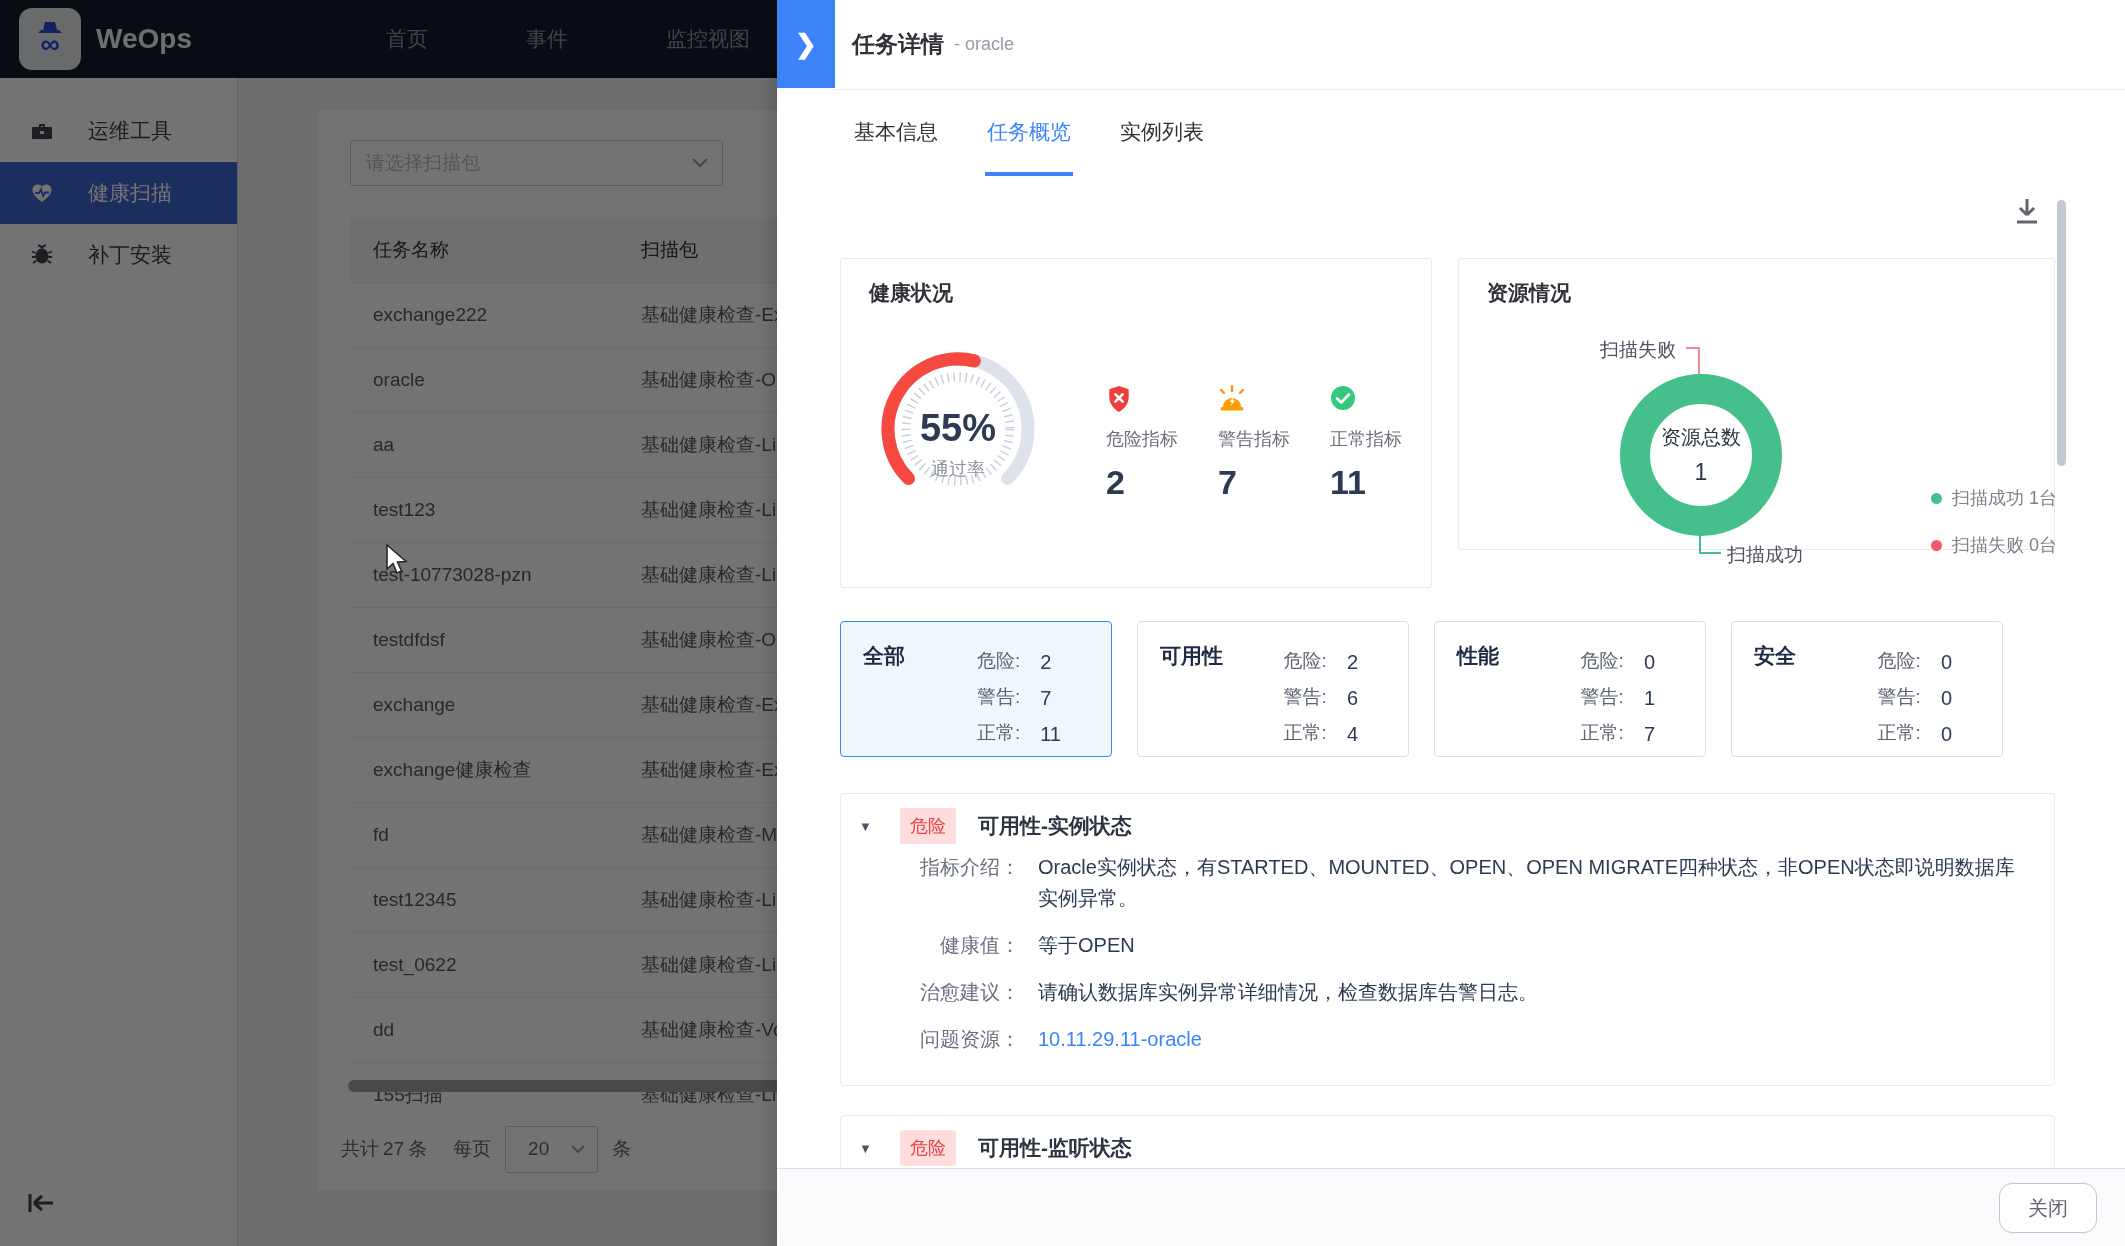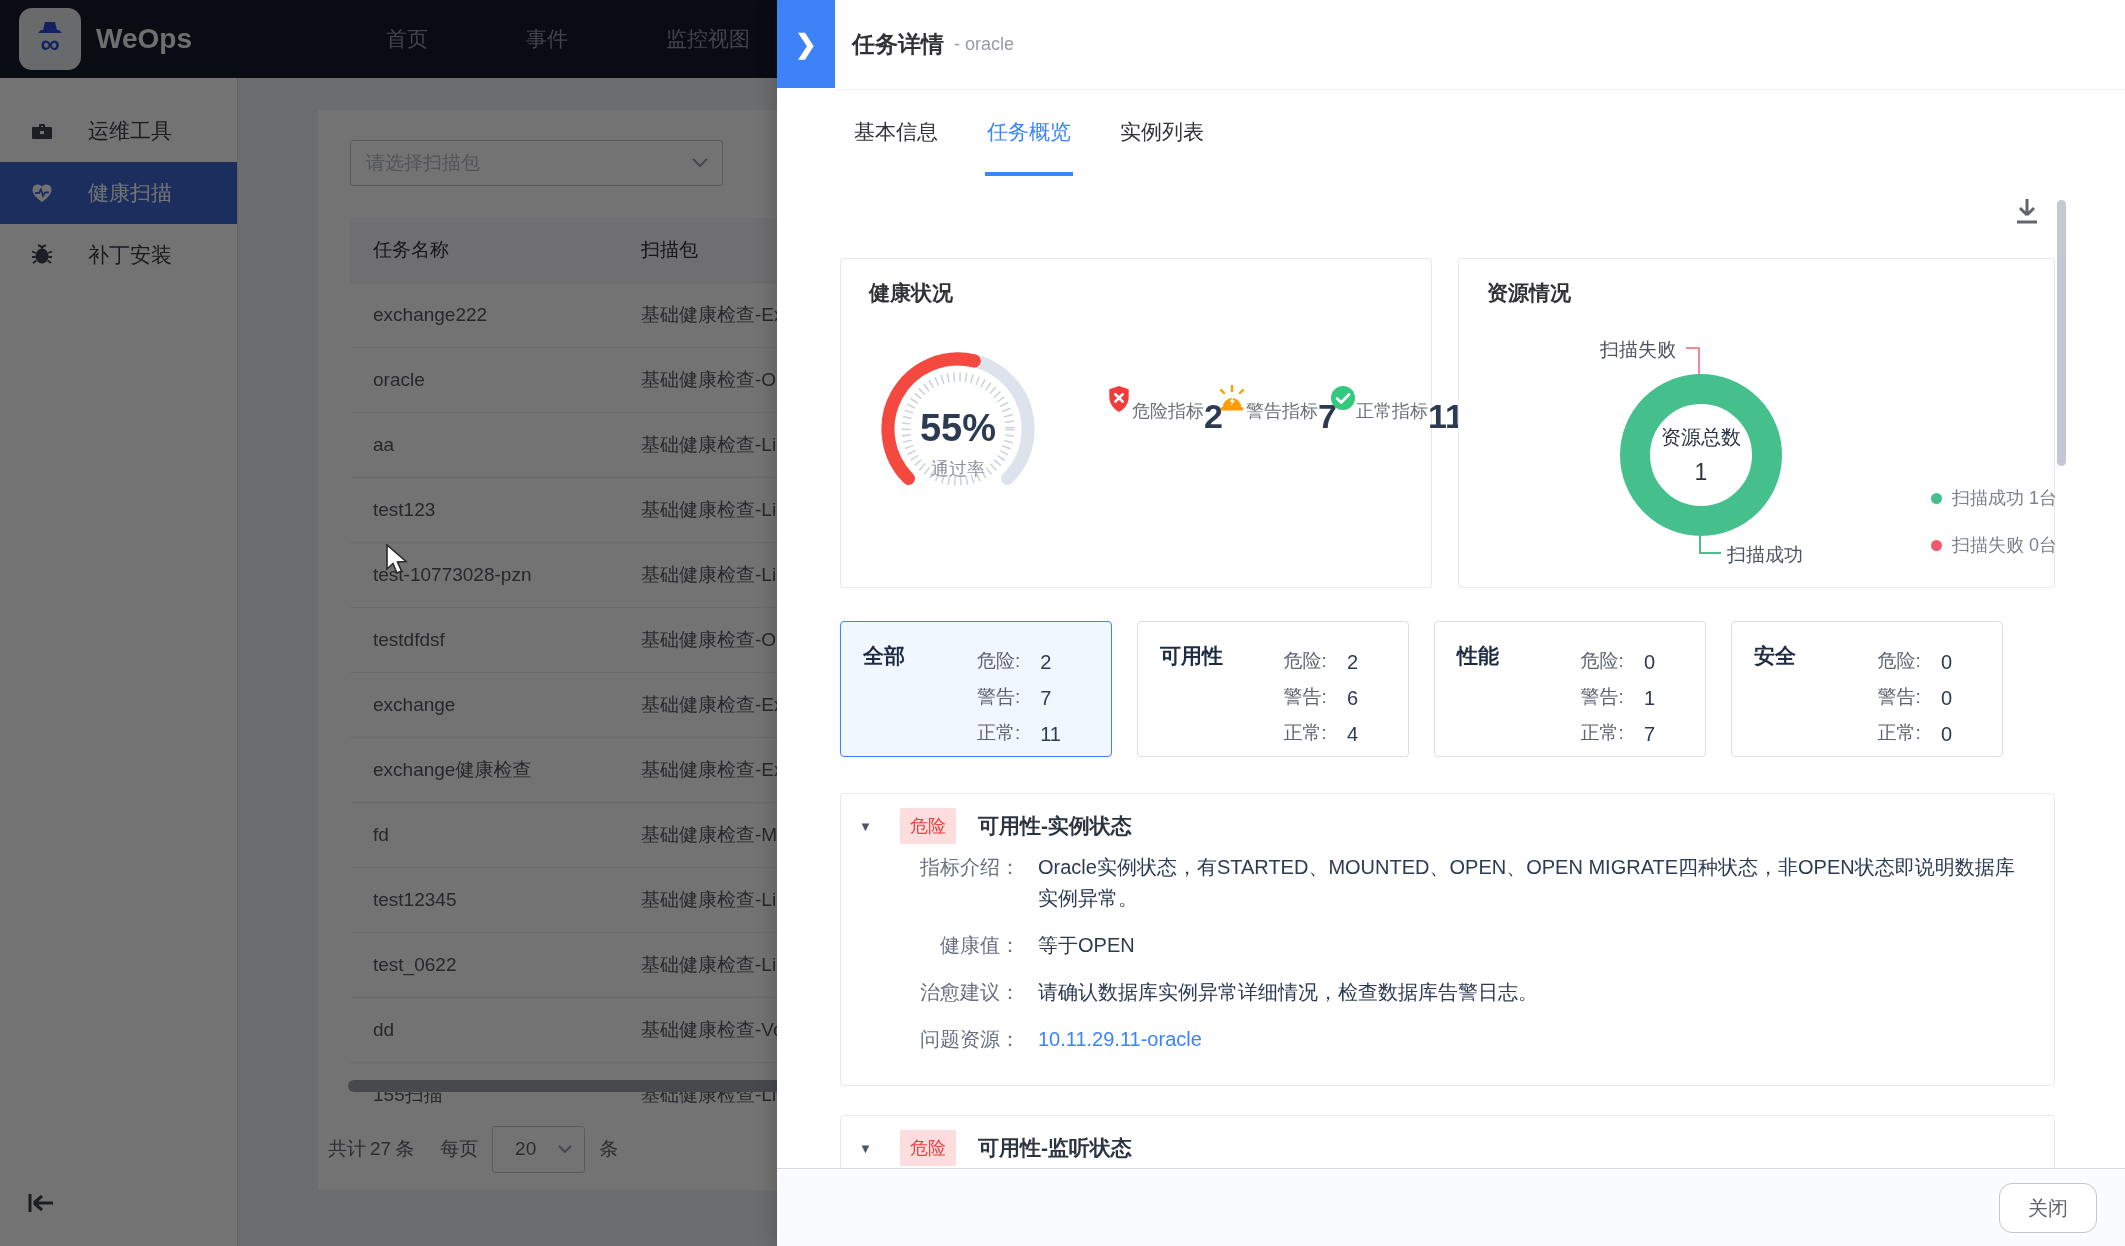--- a/index.html
+++ b/index.html
@@ -73,27 +73,27 @@
 
   .panel { border:1px solid #E7EAF0; border-radius:3px; background:#fff; }
   .panel-title { position:absolute; left:28px; top:20px; font-size:21px; font-weight:bold; color:#313238; }
 
   
   #health-card { left:63px; top:258px; width:592px; height:330px; }
   #gauge-wrap { left:37px; top:90px; width:160px; height:160px; }
   #gauge-pct { left:37px; top:148px; width:160px; text-align:center; font-size:38px; font-weight:bold; color:#2C3B52; }
   #gauge-cap { left:37px; top:198px; width:160px; text-align:center; font-size:18px; color:#8B909A; }
   #indics { left:265px; top:126px; display:flex; gap:36px; }
-  .indic { width:76px; display:flex; }
+  .indic { width:76px; display:flex; flex-direction:column; }
   .indic .i-ico { height:28px; }
   .indic .i-lab { margin-top:14px; font-size:18px; color:#6A6F78; white-space:nowrap; }
   .indic .i-val { margin-top:12px; font-size:34px; font-weight:bold; color:#2C3B52; }
 
   
-  #res-card { left:681px; top:258px; width:597px; height:330px; }
+  #res-card { left:681px; top:258px; width:597px; height:292px; }
   #donut { left:161px; top:115px; width:162px; height:162px; border-radius:50%;
            border:30px solid #45C08D; display:flex; align-items:center; justify-content:center; }
   #donut-inner { text-align:center; }
   #donut-label { font-size:20px; color:#2B3440; }
   #donut-val { font-size:23px; color:#2B3440; margin-top:8px; }
   #co-top-text { left:141px; top:78px; font-size:19px; color:#4E5360; }
   #co-top-h { left:227px; top:88px; width:14px; height:2px; background:#EF8A96; }
   #co-top-v { left:239px; top:88px; width:2px; height:28px; background:#EF8A96; }
   #co-bot-v { left:240px; top:277px; width:2px; height:18px; background:#45C08D; }
   #co-bot-h { left:240px; top:293px; width:22px; height:2px; background:#45C08D; }
@@ -256,21 +256,21 @@
           <div class="trow">
               <div class="c1">155扫描</div>
               <div class="c2">基础健康检查-Li</div>
             </div>
         </div>
       </div>
 
       <div id="hscroll"></div>
 
       <div id="pager">
-        <span class="ptext" style="margin-left:10px">共计</span>
+        <span class="ptext" style="margin-left:23px">共计</span>
         <span class="ptext" style="margin:0 4px">27</span>
         <span class="ptext">条</span>
         <span class="ptext" style="margin-left:26px">每页</span>
         <div id="page-size">
           <span class="val">20</span>
           <svg width="14" height="9" viewBox="0 0 14 9">
               <polyline points="1,1 7,7 13,1" fill="none" stroke="#9AA0A8" stroke-width="2"></polyline>
             </svg>
         </div>
         <span class="ptext">条</span>

